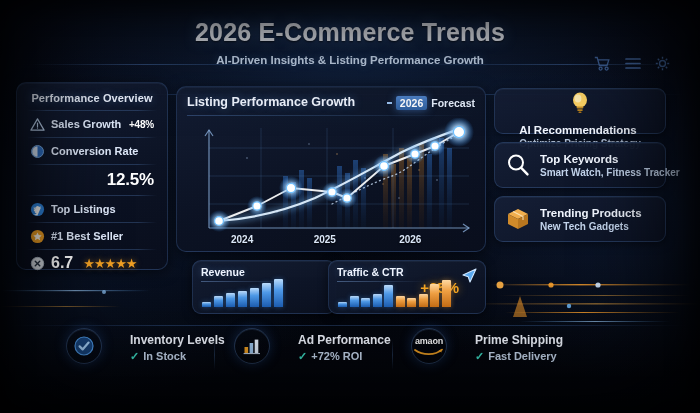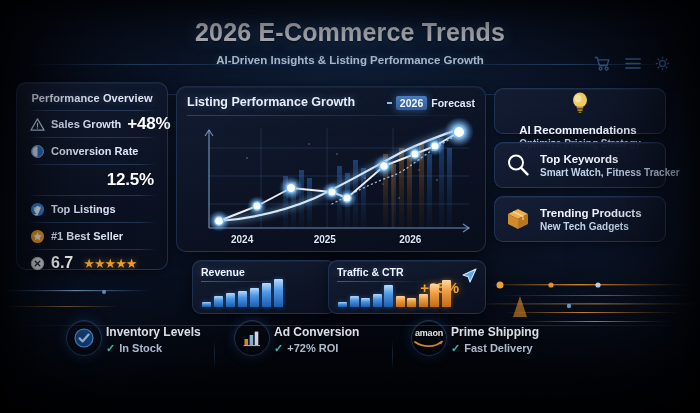--- a/index.html
+++ b/index.html
@@ -60,21 +60,21 @@
 
   
   #perf-panel { left:16px; top:82px; width:152px; height:188px; padding:9px 10px 6px; }
   .panel-title {
     color:#eaf1fd; font-size:11px; font-weight:700; text-align:center;
     letter-spacing:.1px; margin-bottom:6px; text-shadow:0 0 8px rgba(110,165,240,.35);
   }
   .row-sep { height:1px; background:linear-gradient(90deg, rgba(90,135,200,0) 0%, rgba(90,135,200,.30) 15%, rgba(90,135,200,.30) 85%, rgba(90,135,200,0) 100%); }
   .perf-row { display:flex; align-items:center; gap:6px; height:26px; padding:0 3px; }
   .perf-row .lbl { color:#dfe9fa; font-size:11px; font-weight:600; white-space:nowrap; }
-  .perf-row .val { color:#ffffff; font-size:17px; font-weight:700; margin-left:auto; letter-spacing:-.2px; }
+  .perf-row .val { color:#ffffff; font-size:10px; font-weight:700; margin-left:auto; letter-spacing:-.2px; }
   .perf-row.tall { height:30px; justify-content:flex-end; }
   .perf-row.tall .val { font-size:17px; }
   .ic { width:15px; height:15px; flex:0 0 15px; display:block; }
   .stars { margin-left:4px; letter-spacing:-1px; font-size:13px; color:#f0a024; text-shadow:0 0 6px rgba(240,160,36,.5); }
   .rating-num { color:#fff; font-size:16px; font-weight:700; }
 
   
   #chart-panel { left:176px; top:86px; width:310px; height:166px; padding:8px 10px 4px; }
   .chart-head { display:flex; align-items:flex-start; justify-content:space-between; }
   .chart-title { color:#f0f5ff; font-size:12.5px; font-weight:700; text-shadow:0 0 9px rgba(110,170,245,.4); }
@@ -126,21 +126,21 @@
   .bars { position:absolute; left:9px; bottom:6px; right:8px; height:30px; display:flex; align-items:flex-end; gap:3px; }
   .bar { width:9px; border-radius:1px 1px 0 0; }
   .bar.blue { background:linear-gradient(180deg,#bcdcfb 0%, #4f9bea 40%, #1d5fb5 100%); box-shadow:0 0 5px rgba(70,150,240,.4); }
   .bar.orange { background:linear-gradient(180deg,#ffd9a3 0%, #f2a244 40%, #c96f15 100%); box-shadow:0 0 5px rgba(240,165,70,.4); }
   .pct-badge { position:absolute; right:26px; top:18px; color:#f5a623; font-size:15px; font-weight:700; text-shadow:0 0 9px rgba(245,166,35,.55); }
   .cursor-ic { position:absolute; right:6px; top:5px; }
 
   
   .bottom-rule { position:absolute; left:14px; right:14px; top:325px; height:1px;
     background:linear-gradient(90deg, rgba(60,105,180,0) 0%, rgba(80,135,215,.28) 22%, rgba(80,135,215,.28) 78%, rgba(60,105,180,0) 100%); }
-  .bitem { position:absolute; top:320px; display:flex; align-items:center; gap:4px; }
+  .bitem { position:absolute; top:328px; display:flex; align-items:center; gap:28px; }
   #bottom-inventory { left:66px; }
   #bottom-ad { left:234px; }
   #bottom-prime { left:411px; }
   .bcircle {
     width:36px; height:36px; flex:0 0 36px; border-radius:50%;
     background:radial-gradient(circle at 38% 32%, #1c3career 0%, #14294d 0%, #0c182f 70%, #081226 100%);
     border:1px solid rgba(96,146,215,.35);
     box-shadow:0 0 12px rgba(40,90,170,.35), inset 0 1px 0 rgba(150,190,250,.12);
     display:flex; align-items:center; justify-content:center;
   }
@@ -505,21 +505,21 @@
   <div class="bitem" id="bottom-ad">
     <span class="bcircle">
       <svg width="20" height="18" viewBox="0 0 20 18">
           <rect x="2.5" y="10" width="3.6" height="6" fill="#f0a024"></rect>
           <rect x="7.6" y="6" width="3.6" height="10" fill="#9fc7ef"></rect>
           <rect x="12.7" y="2.6" width="3.6" height="13.4" fill="#e8f2ff"></rect>
           <line x1="1.6" y1="16.6" x2="18" y2="16.6" stroke="#cfe0f4" stroke-width="1"></line>
         </svg>
     </span>
     <span>
-      <span class="bt1">Ad Conversion</span>
+      <span class="bt1">Ad Performance</span>
       <span class="bt2">
         <span class="chk">✓</span>
         <span>+72% ROI</span>
       </span>
     </span>
   </div>
 
   <div class="bitem" id="bottom-prime">
     <span class="bcircle">
       <span style="position:relative;width:34px;height:22px;display:block;">

